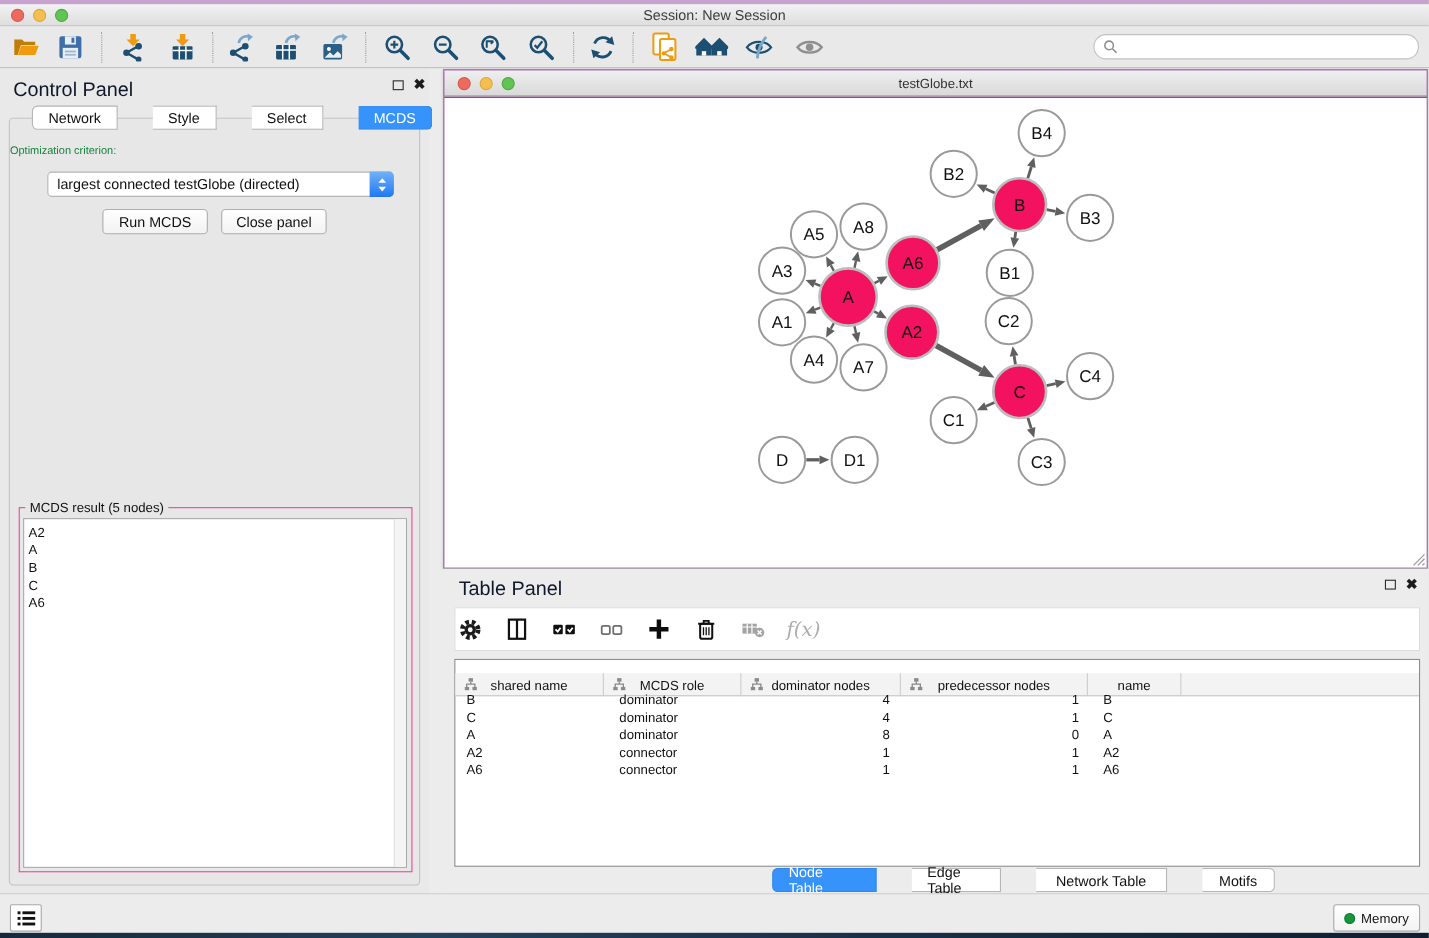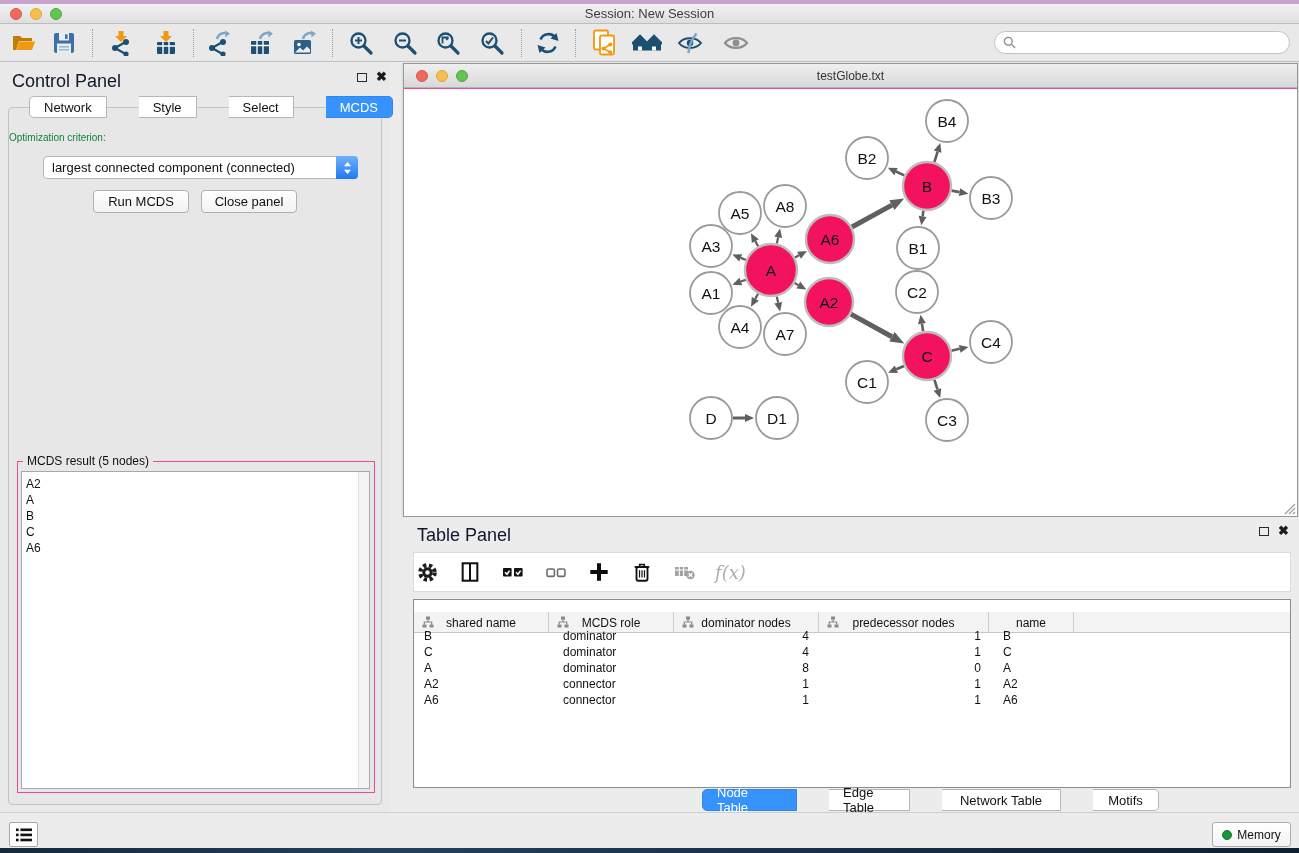--- a/index.html
+++ b/index.html
@@ -44,21 +44,21 @@
   .dropdown-cap { width:22px; height:23px; margin:-1px -1px -1px 0; border-radius:0 4px 4px 0; background:linear-gradient(#70b1f8,#2079f1); display:flex; align-items:center; justify-content:center; }
   .cp-btn { position:absolute; top:82px; height:23px; background:linear-gradient(#ffffff,#f2f2f2); border:1px solid #b0b0b0; border-radius:4px; font-size:13px; color:#111; display:flex; align-items:center; justify-content:center; }
   .fieldset { position:absolute; left:8px; top:353px; width:358px; height:332px; border:1px solid #ec4899; }
   .fieldset-legend { position:absolute; top:-8px; left:5px; background:#e7e7e7; padding:0 4px; font-size:12px; color:#111; }
   .listbox { position:absolute; left:3px; top:9px; right:4px; bottom:3px; background:#fff; border:1px solid #a8a8a8; }
   .listbox-scroll { position:absolute; right:0; top:0; bottom:0; width:11px; background:#f4f4f4; border-left:1px solid #e0e0e0; }
   .list-item { font-size:12px; color:#111; line-height:16px; padding-left:4px; }
   .list-pad { height:4px; }
 
   
-  .net-window { left:403px; top:63px; width:895px; height:454px; background:#ec4899; border:1px solid #979797; box-shadow:0 1px 3px rgba(0,0,0,0.15); }
+  .net-window { left:403px; top:63px; width:895px; height:454px; background:#a21caf; border:1px solid #979797; box-shadow:0 1px 3px rgba(0,0,0,0.15); }
   .net-titlebar { position:absolute; left:0; top:0; width:100%; height:24px; background:linear-gradient(#efefef,#d9d9d9); border-bottom:1px solid #b4b4b4; }
   .net-title { position:absolute; left:0; right:0; top:5px; text-align:center; font-size:12px; color:#333; }
   .net-lights { position:absolute; left:12px; top:6px; display:flex; gap:8px; }
   .net-canvas { position:absolute; left:0; top:25px; width:893px; height:427px; background:#fff; }
   .resize-grip { position:absolute; right:1px; bottom:1px; width:14px; height:14px; }
 
   
   .table-panel { left:403px; top:517px; width:896px; height:296px; background:#ececec; }
   .tp-toolbar { position:absolute; left:10px; top:35px; width:878px; height:40px; background:#fff; border:1px solid #dcdcdc; display:flex; align-items:center; gap:17px; }
   .tp-ic { width:26px; height:26px; display:flex; align-items:center; justify-content:center; }
@@ -249,21 +249,21 @@
   </div>
   <div class="cp-tabs">
     <div class="seg">Network</div>
     <div class="seg">Style</div>
     <div class="seg">Select</div>
     <div class="seg active">MCDS</div>
   </div>
   <div class="cp-pane">
     <div class="opt-label">Optimization criterion:</div>
     <div class="dropdown">
-      <span class="dropdown-value">largest connected component (connected)</span>
+      <span class="dropdown-value">largest connected testGlobe (directed)</span>
       <span class="dropdown-cap">
         <svg width="9" height="14" viewBox="0 0 9 14">
           <polygon points="4.5,1 8,5.2 1,5.2" fill="#fff"></polygon>
           <polygon points="4.5,13 8,8.8 1,8.8" fill="#fff"></polygon>
         </svg>
       </span>
     </div>
     <div class="cp-btn" style="left:84px; width:96px">Run MCDS</div>
     <div class="cp-btn" style="left:192px; width:96px">Close panel</div>
     <div class="fieldset">

